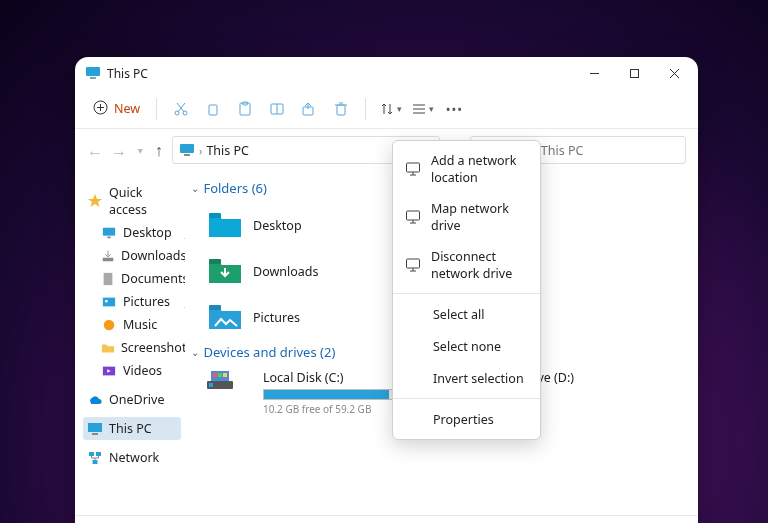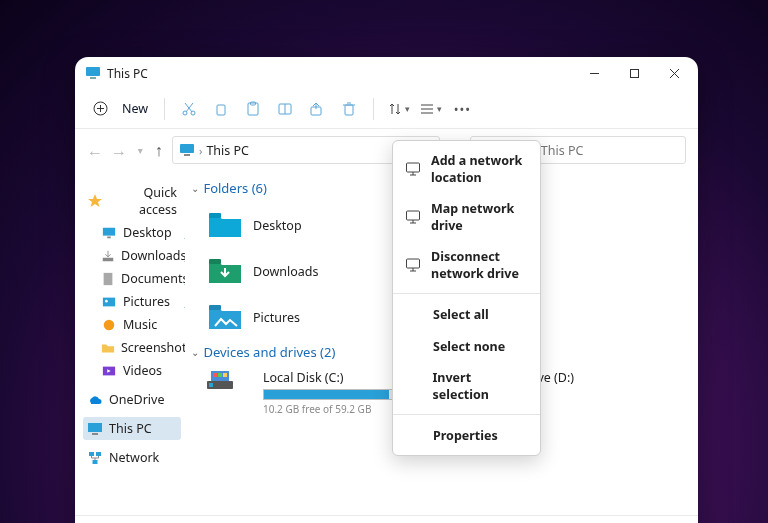--- a/index.html
+++ b/index.html
@@ -13,38 +13,38 @@
     background: #ffffff; border-radius: 13px; box-shadow: 0 8px 32px rgba(0,0,0,0.4);
     display: flex; flex-direction: column; margin-top: 42px;
   }
   
   .titlebar { height: 32px; display: flex; align-items: center; padding: 0 4px 0 10px; }
   .titlebar-icon { width:16px; height:16px; margin-right:6px; }
   .titlebar-title { font-size: 12px; color:#222; flex:1; }
   .titlebar-btn { width:40px; height:28px; display:flex; align-items:center; justify-content:center; color:#333; }
   
   .toolbar { height: 40px; display:flex; align-items:center; padding: 0 10px; border-bottom:1px solid #eaeaea; }
-  .new-btn { display:flex; align-items:center; gap:14px; padding:4px 8px; font-size:12.5px; color:#0f172a; border-radius:4px; }
+  .new-btn { display:flex; gap:6px; padding:4px 8px; font-size:12.5px; color:#c2410c; border-radius:4px; }
   .new-btn .plus { width:15px;height:15px; }
   .tb-divider { width:1px; height:22px; background:#e0e0e0; margin:0 8px; }
   .tb-icon { width:32px; height:32px; display:flex; align-items:center; justify-content:center; color:#5aa6d8; border-radius:4px; }
   .tb-more { color:#555; font-weight:bold; letter-spacing:2px; font-size:10px; padding:0 8px; }
   
   .navrow { height: 42px; display:flex; align-items:center; gap:8px; padding: 0 12px; }
   .nav-arrow { width:26px; height:26px; display:flex; align-items:center; justify-content:center; color:#555; }
   .nav-arrow.disabled { color:#b8b8b8; }
   .addr-bar { flex: 0 0 268px; height:28px; border:1px solid #ddd; border-radius:3px; display:flex; align-items:center; padding:0 6px; gap:4px; }
   .addr-chevron { color:#888; font-size:11px; }
   .addr-text { font-size:12.5px; color:#222; flex:1; }
   .addr-refresh { width:26px; height:26px; display:flex; align-items:center; justify-content:center; color:#444; }
   .search-bar { flex:1; height:28px; border:1px solid #ddd; border-radius:3px; display:flex; align-items:center; padding:0 8px; gap:6px; }
   .search-bar input { border:none; outline:none; font-size:12.5px; color:#555; flex:1; }
   
   .body { flex:1; display:flex; min-height:0; }
-  .sidebar { width:110px; padding:10px 4px 4px 8px; overflow:auto; font-size:12.5px;text-align:right; }
+  .sidebar { width:110px; padding:10px 4px 4px 8px; overflow:auto; font-size:12.5px; }
   .side-group { margin-bottom:6px; }
   .side-item { display:flex; align-items:center; gap:6px; padding:3px 4px; border-radius:3px; color:#222; position:relative; }
   .side-item.indent { padding-left:18px; }
   .side-item.selected { background:#d8e6f2; }
   .side-item .pin { position:absolute; right:-16px; color:#999; font-size:11px; }
   .side-icon { width:16px; height:16px; display:flex; align-items:center; justify-content:center; }
   
   .content { flex:1; padding:8px 10px 4px 6px; overflow:auto; position:relative; }
   .section-header { display:flex; align-items:center; gap:4px; color:#1a6bb5; font-size:13px; margin-bottom:8px; }
   .section-header .chev { font-size:10px; color:#666; }
@@ -64,21 +64,21 @@
   .statusbar { height:32px; border-top:1px solid #eaeaea; display:flex; align-items:center; padding:0 10px; font-size:12px; color:#555; }
   .statusbar .spacer { flex:1; }
   .view-btn { width:22px; height:18px; display:flex; align-items:center; justify-content:center; color:#555; margin-left:4px; }
   
   .ctxmenu {
     position:absolute; left:317px; top:83px; width:149px;
     background:#fff; border:1px solid #d0d0d0; border-radius:6px;
     box-shadow:0 6px 20px rgba(0,0,0,0.18); padding:4px 0; z-index:50;
     font-size:12.5px; color:#222;
   }
-  .ctx-item { display:flex; align-items:center; gap:10px; padding:7px 12px;font-weight:bold; }
+  .ctx-item { display:flex; align-items:center; gap:10px; padding:7px 12px; }
   .ctx-icon { width:18px; height:18px; display:flex; align-items:center; justify-content:center; color:#444; }
   .ctx-divider { height:1px; background:#e4e4e4; margin:4px 0; }
   svg { display:block; }
 </style>
 </head>
 <body>
 
 <div class="window">
 
   <div class="titlebar">

